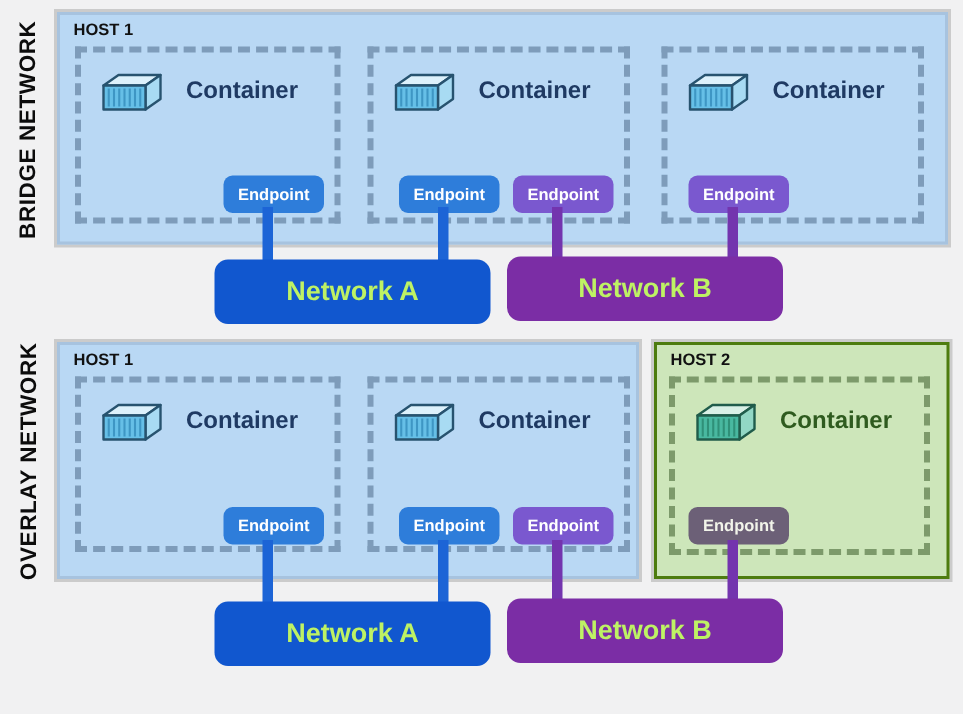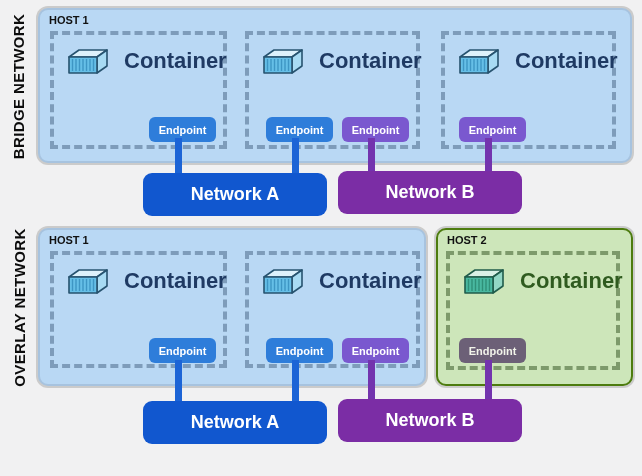--- a/index.html
+++ b/index.html
@@ -10,54 +10,54 @@
     font-family:"Liberation Sans", sans-serif;
   }
   .vlabel {
     position:absolute; display:flex; align-items:center; justify-content:center;
   }
   .vlabel span {
     transform:rotate(-90deg); white-space:nowrap;
     font-size:15px; font-weight:bold; color:#0c0c0c; letter-spacing:0.4px;
   }
   .host {
-    position:absolute; border-radius:10px;padding-left:36px;
+    position:absolute; border-radius:0;padding-left:36px;
   }
   .host--blue {
     background:#b9d8f4; border:2px solid #a7c3df;
     box-shadow:0 0 0 2px #cbcbcb;
   }
   .host--green {
     background:#cde6ba; border:2px solid #4d7c0f;
     box-shadow:0 0 0 2px #cbcbcb;
   }
   .host-label {
     position:absolute; left:9px; top:4px;
     font-size:11px; font-weight:bold; color:#111;
   }
   .cbox { position:absolute; border:4px dashed #7e9cba; }
   .cbox--green { border-color:#7d9a6b; }
   .chead { display:flex; align-items:center; gap:15px; padding:11px 0 0 13px; }
-  .clabel { font-size:22px; font-weight:bold; color:#1f3a63; }
+  .clabel { font-size:16px; font-weight:bold; color:#1f3a63; }
   .clabel--green { color:#2f5b1f; }
   .ep {
     position:absolute; width:67px; height:25px; border-radius:6px;
     display:flex; align-items:center; justify-content:center;
     font-size:11px; font-weight:bold; color:#ffffff;
   }
   .ep--blue { background:#2e7dda; }
   .ep--purple { background:#7a58cf; }
   .ep--gray { background:#6c6077; color:#f2f4ea; }
   .line { position:absolute; width:7px; }
   .line--blue { background:#1c64d6; }
   .line--purple { background:#7334ae; }
   .net {
     position:absolute; width:184px; height:43px; border-radius:9px;
     display:flex; align-items:center; justify-content:center;
-    font-size:18px; font-weight:bold; color:#ffffff;
+    font-size:18px; font-weight:bold; color:#bef264;
   }
   .net--a { background:#1157cf; }
   .net--b { background:#7b2da5; }
   .icon { flex:0 0 auto; display:block; }
 </style>
 </head>
 <body>
 
 <svg width="0" height="0" style="position:absolute">
   <defs>

